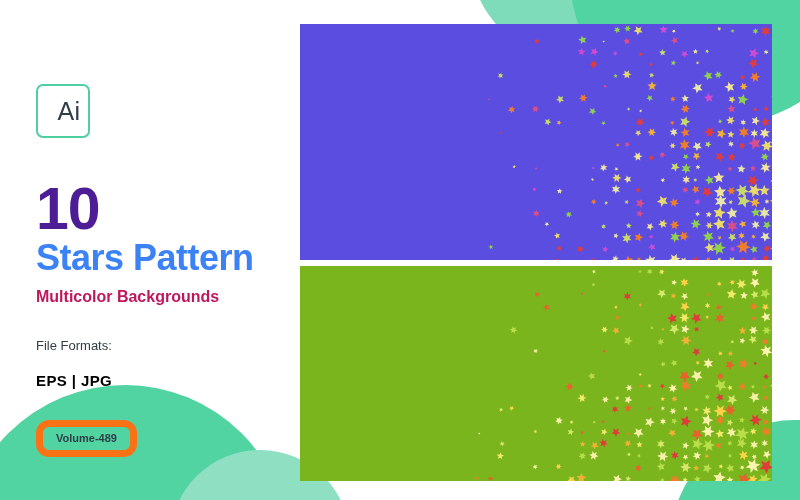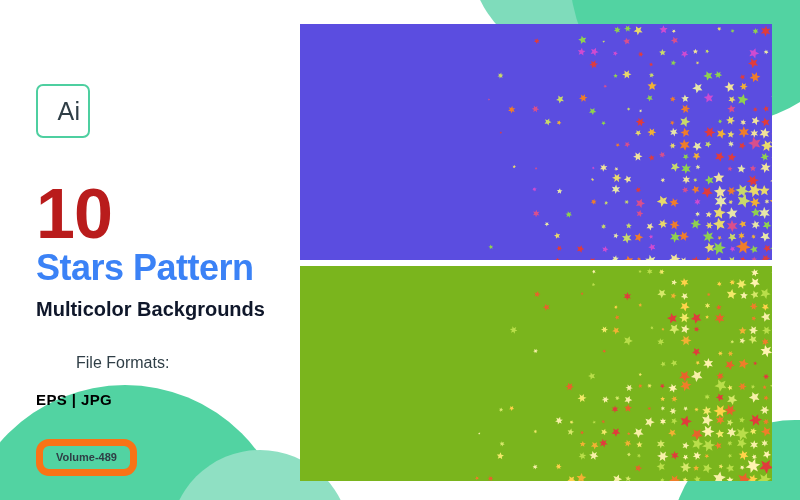--- a/index.html
+++ b/index.html
@@ -83,46 +83,45 @@
   }
   .ai-badge span {
     color: #2f3e46;
     font-size: 25px;
     font-weight: 400;
     letter-spacing: 0.5px;
     line-height: 1;
   }
   .big-number {
     margin-top: 44px;
-    font-size: 70px;
+    font-size: 59px;
     font-weight: bold;
-    color: #b91c1c;
+    color: #4c1d95;
     line-height: 0.92;
     letter-spacing: -1px;
   }
   .title-main {
     margin-top: 4px;
     font-size: 36px;
     font-weight: bold;
     color: #3b82f6;
     line-height: 1.02;
     letter-spacing: -0.5px;
   }
   .title-sub {
     margin-top: 9px;
-    font-size: 20px;
+    font-size: 16px;
     font-weight: bold;
-    color: #0f172a;
+    color: #be185d;
     line-height: 1.32;
   }
   .formats-label {
     margin-top: 31px;
-    font-size: 16px;
+    font-size: 13px;
     color: #2f3e46;
-    margin-left: 40px;
   }
   .formats-value {
     margin-top: 19px;
     font-size: 15px;
     font-weight: bold;
     color: #000000;
     letter-spacing: 0.4px;
   }
   .volume-pill {
     margin-top: 31px;

